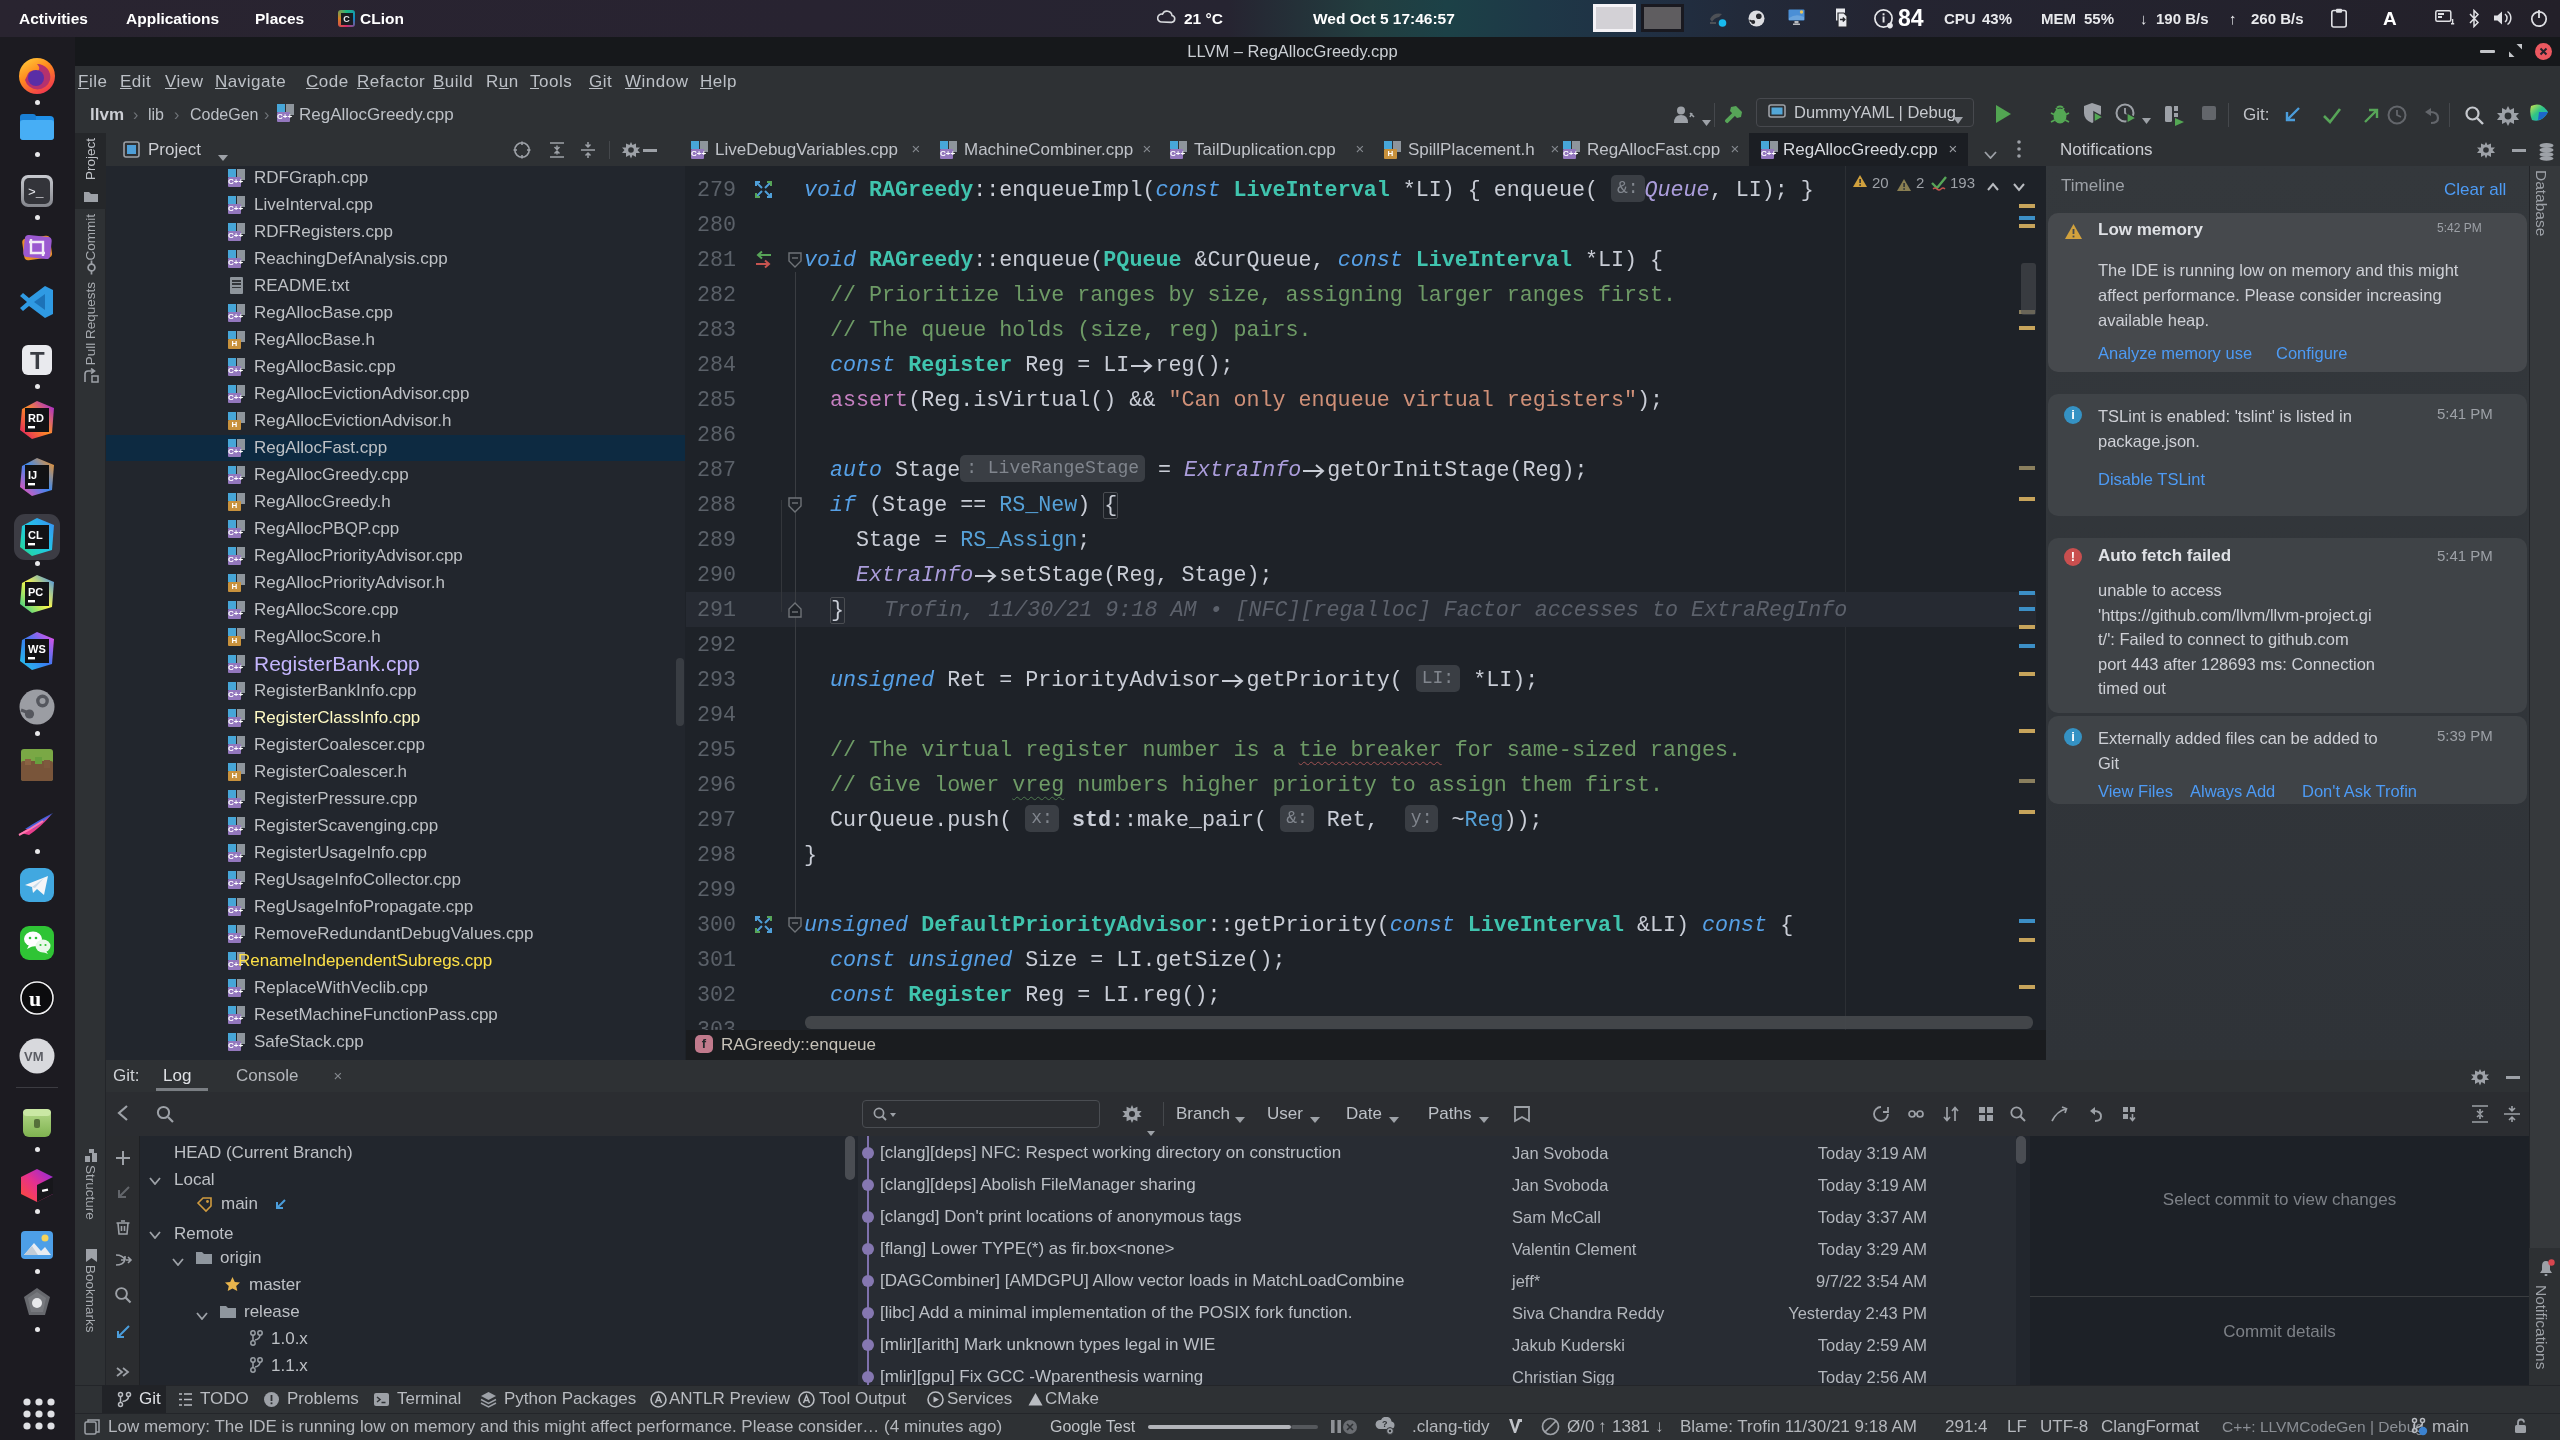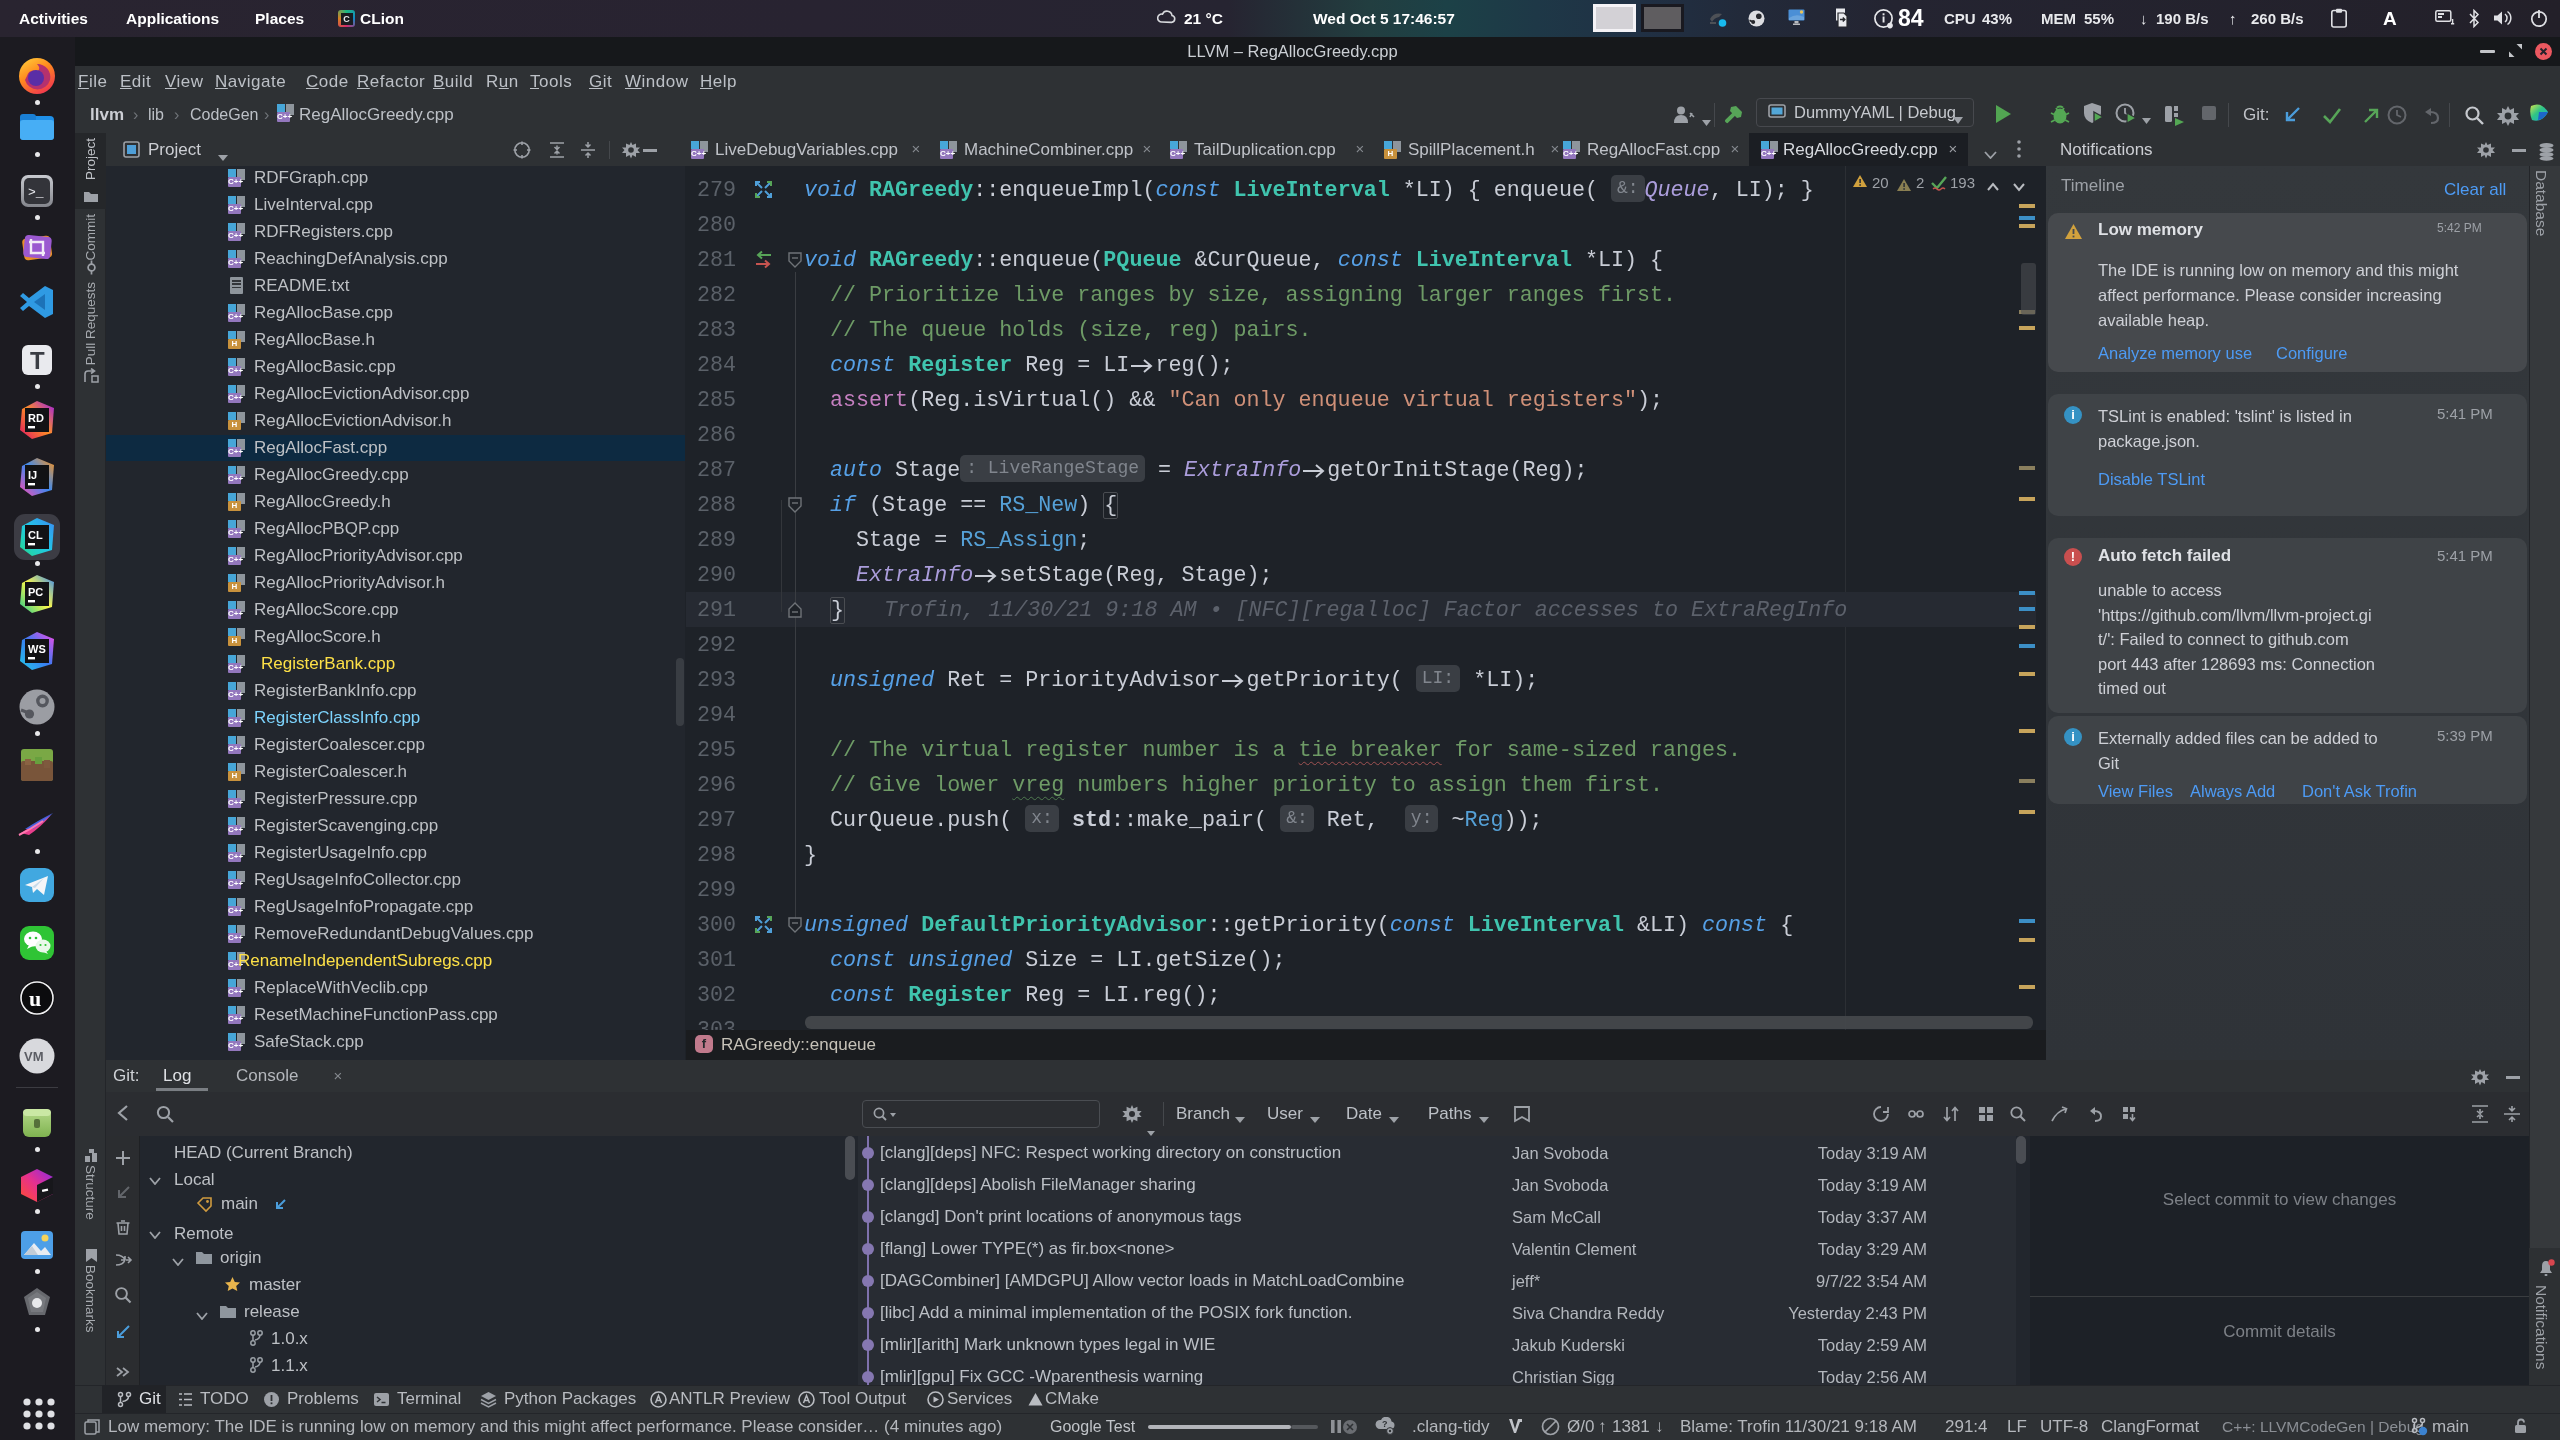--- a/index.html
+++ b/index.html
@@ -703,37 +703,37 @@
  color:#fff;font-size:8px;line-height:10px;text-align:center;font-weight:bold;font-family:&quot;Liberation Sans&quot;">H</div>
 </div>
 <div style="position:absolute;left:254px;top:624px;height:26px;line-height:26px;color:#bdc0c4;font-size:17px" class="">RegAllocScore.h</div>
 <div style="position:absolute;left:228px;top:655px;width:18.0px;height:18.0px">
 <div style="position:absolute;left:0;top:0;width:8px;height:8px;background:#47a6d8"></div>
 <div style="position:absolute;left:9px;top:0;width:8px;height:11px;background:#8e959c"></div>
 <div style="position:absolute;left:0;top:9px;width:8px;height:5px;background:#8e959c"></div>
 <div style="position:absolute;left:0;top:8px;width:13px;height:10px;background:#9377bd;border-radius:1px;
  color:#fff;font-size:8px;line-height:10px;text-align:center;font-weight:bold;font-family:&quot;Liberation Sans&quot;">C++</div>
 </div>
-<div style="position:absolute;left:261px;top:651px;height:26px;line-height:26px;color:#fde047;font-size:17px" class="">RegisterBank.cpp</div>
+<div style="position:absolute;left:254px;top:651px;height:26px;line-height:26px;color:#c4b5fd;font-size:21px" class="">RegisterBank.cpp</div>
 <div style="position:absolute;left:228px;top:682px;width:18.0px;height:18.0px">
 <div style="position:absolute;left:0;top:0;width:8px;height:8px;background:#47a6d8"></div>
 <div style="position:absolute;left:9px;top:0;width:8px;height:11px;background:#8e959c"></div>
 <div style="position:absolute;left:0;top:9px;width:8px;height:5px;background:#8e959c"></div>
 <div style="position:absolute;left:0;top:8px;width:13px;height:10px;background:#9377bd;border-radius:1px;
  color:#fff;font-size:8px;line-height:10px;text-align:center;font-weight:bold;font-family:&quot;Liberation Sans&quot;">C++</div>
 </div>
 <div style="position:absolute;left:254px;top:678px;height:26px;line-height:26px;color:#bdc0c4;font-size:17px" class="">RegisterBankInfo.cpp</div>
 <div style="position:absolute;left:228px;top:709px;width:18.0px;height:18.0px">
 <div style="position:absolute;left:0;top:0;width:8px;height:8px;background:#47a6d8"></div>
 <div style="position:absolute;left:9px;top:0;width:8px;height:11px;background:#8e959c"></div>
 <div style="position:absolute;left:0;top:9px;width:8px;height:5px;background:#8e959c"></div>
 <div style="position:absolute;left:0;top:8px;width:13px;height:10px;background:#9377bd;border-radius:1px;
  color:#fff;font-size:8px;line-height:10px;text-align:center;font-weight:bold;font-family:&quot;Liberation Sans&quot;">C++</div>
 </div>
-<div style="position:absolute;left:254px;top:705px;height:26px;line-height:26px;color:#7dd3fc;font-size:17px" class="">RegisterClassInfo.cpp</div>
+<div style="position:absolute;left:254px;top:705px;height:26px;line-height:26px;color:#fef9c3;font-size:17px" class="">RegisterClassInfo.cpp</div>
 <div style="position:absolute;left:228px;top:736px;width:18.0px;height:18.0px">
 <div style="position:absolute;left:0;top:0;width:8px;height:8px;background:#47a6d8"></div>
 <div style="position:absolute;left:9px;top:0;width:8px;height:11px;background:#8e959c"></div>
 <div style="position:absolute;left:0;top:9px;width:8px;height:5px;background:#8e959c"></div>
 <div style="position:absolute;left:0;top:8px;width:13px;height:10px;background:#9377bd;border-radius:1px;
  color:#fff;font-size:8px;line-height:10px;text-align:center;font-weight:bold;font-family:&quot;Liberation Sans&quot;">C++</div>
 </div>
 <div style="position:absolute;left:254px;top:732px;height:26px;line-height:26px;color:#bdc0c4;font-size:17px" class="">RegisterCoalescer.cpp</div>
 <div style="position:absolute;left:228px;top:763px;width:18.0px;height:18.0px">
 <div style="position:absolute;left:0;top:0;width:8px;height:8px;background:#47a6d8"></div>

